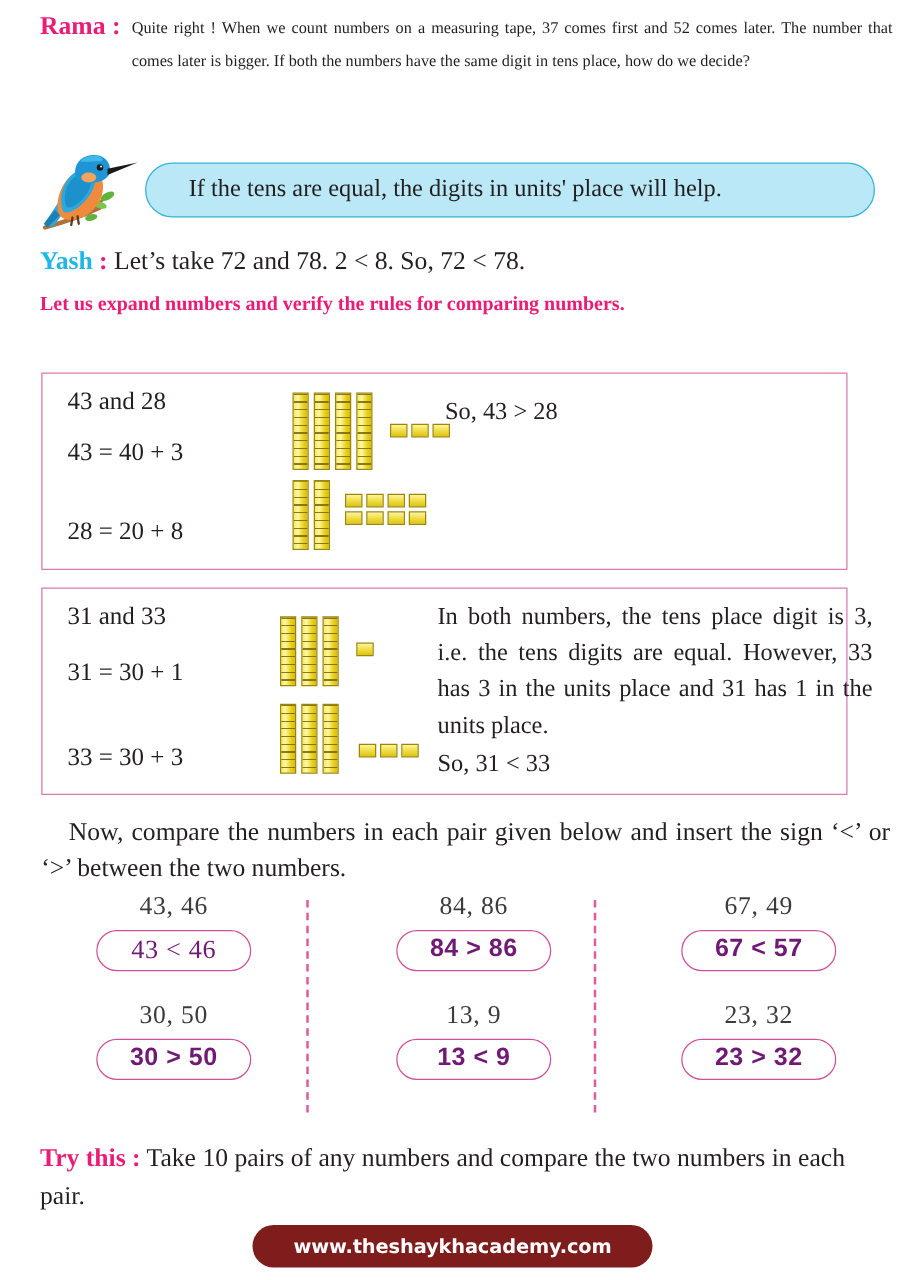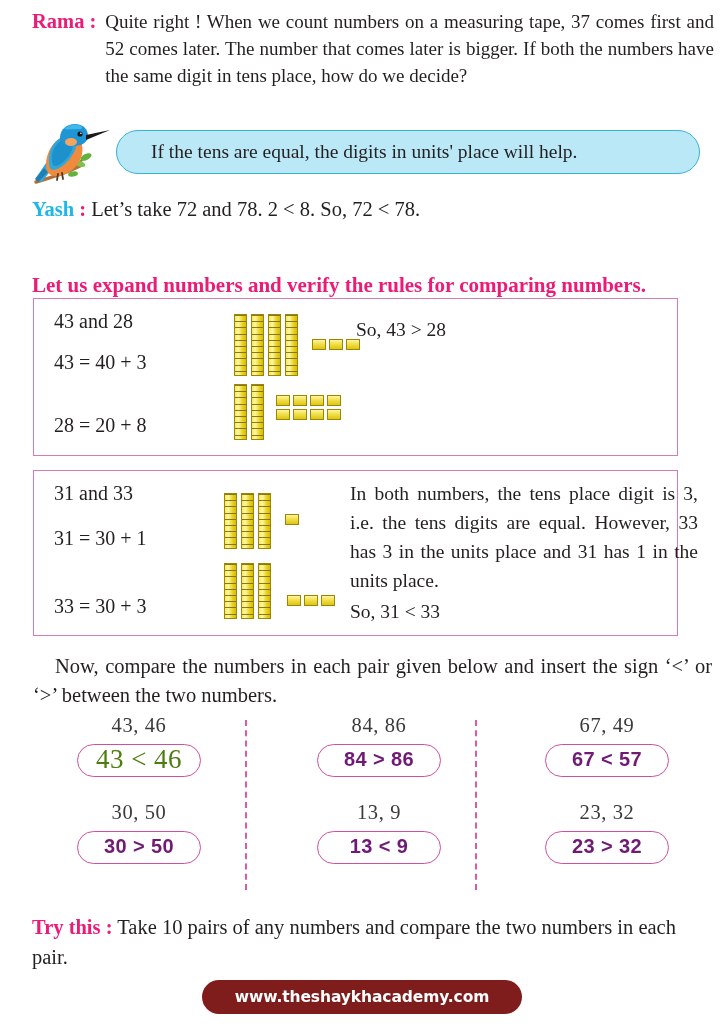--- a/index.html
+++ b/index.html
@@ -37,21 +37,21 @@
   }
   #dialogue-rama .who {
     flex: 0 0 auto;
     font-size: 20.5px;
     line-height: 27px;
     white-space: nowrap;
     padding-right: 9px;
   }
   #dialogue-rama .said {
     flex: 1 1 auto;
-    font-size: 19px;
+    font-size: 13px;
     line-height: 27px;
     text-align: justify;
     text-align-last: left;
   }
 
   
   #bird-illustration {
     position: absolute;
     left: 24px;
     top: 116px;
@@ -88,25 +88,24 @@
   }
 
   
   #expand-heading {
     position: absolute;
     left: 32px;
     top: 228px;
     width: 682px;
     color: #ec1b76;
     font-weight: bold;
-    font-size: 21px;
+    font-size: 16px;
     line-height: 31px;
     text-align: justify;
     text-align-last: left;
-    margin-top: 42px;
   }
 
   
   .example-box {
     position: absolute;
     left: 33px;
     width: 645px;
     box-sizing: border-box;
     border: 1.6px solid #d77bb0;
     background: #ffffff;
@@ -232,22 +231,22 @@
     border: 1.9px solid #d1509b;
     border-radius: 17px;
     height: 33px;
     line-height: 29px;
     text-align: center;
     background: #ffffff;
   }
   .answer-pill.serif-style {
     width: 124px;
     font-family: "Liberation Serif", "DejaVu Serif", serif;
-    font-size: 27px;
-    color: #4d7c0f;
+    font-size: 21px;
+    color: #701a75;
     letter-spacing: 0.5px;
   }
   .answer-pill.bold-style {
     width: 124px;
     font-family: "Liberation Sans", "DejaVu Sans", sans-serif;
     font-size: 20px;
     font-weight: bold;
     color: #701a75;
     letter-spacing: 0.4px;
   }

